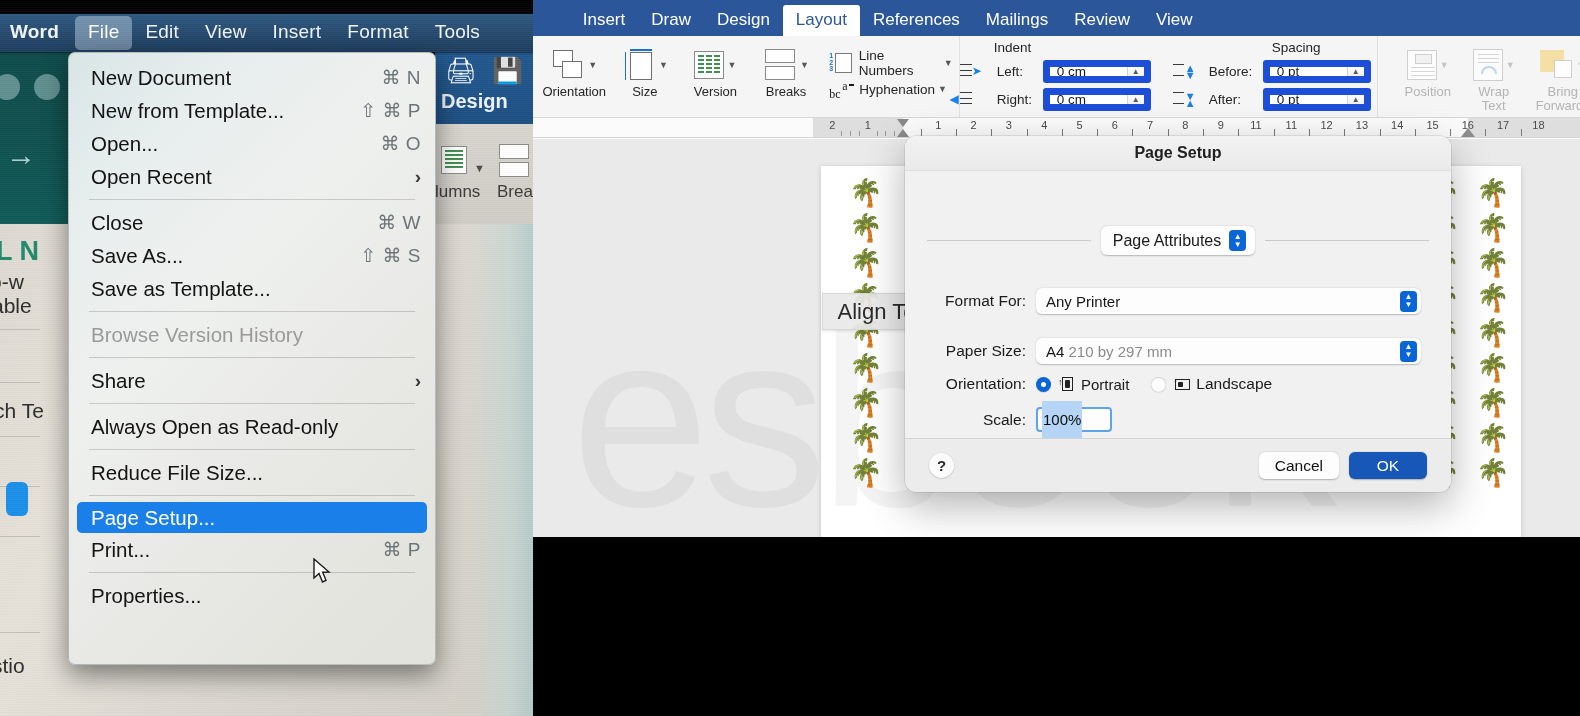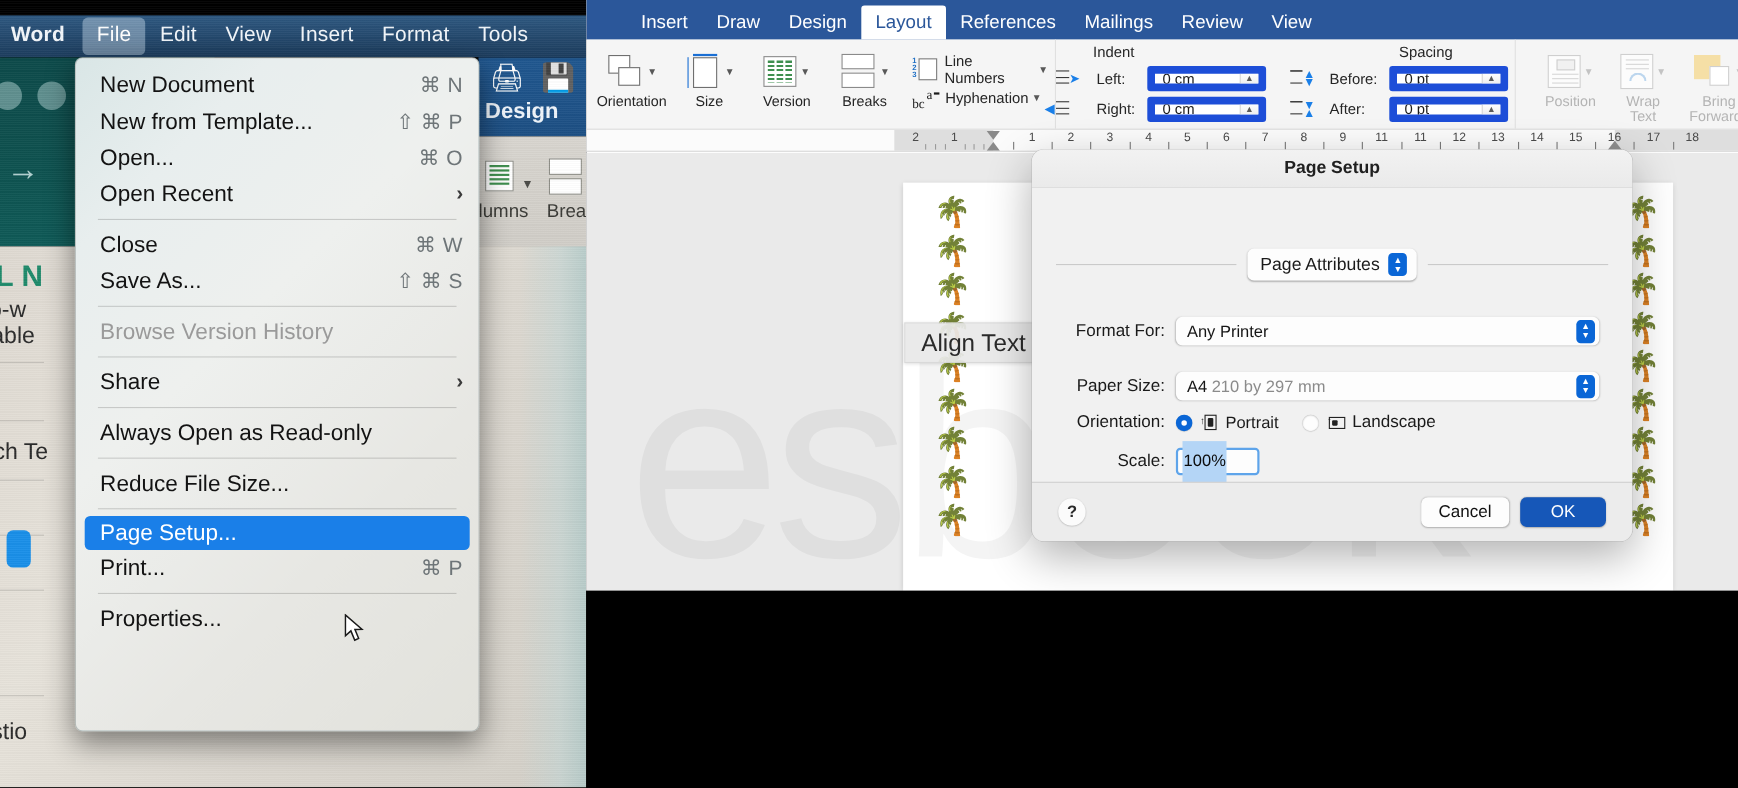--- a/index.html
+++ b/index.html
@@ -288,21 +288,20 @@
     font-size: 22px; color: #2a2a2a;
     box-shadow: 0 1px 3px rgba(0,0,0,.13);
   }
 
   
   #page-setup {
     position: absolute; left: 905px; top: 136px; width: 546px; height: 356px;
     background: #ececec; border-radius: 11px;
     box-shadow: 0 14px 40px rgba(0,0,0,.30), 0 0 0 .5px rgba(0,0,0,.16);
     overflow: hidden;
-    margin-left: 33px;
   }
   #ps-titlebar {
     height: 34px; display: flex; align-items: center; justify-content: center;
     background: linear-gradient(180deg,#f2f2f2,#eaeaea);
     font-size: 16px; font-weight: bold; color: #202020;
   }
   #ps-body {
     position: relative; height: 268px;
     background: rgba(246,246,246,.55);
     border-top: 1px solid rgba(0,0,0,.08);
@@ -456,20 +455,24 @@
 
     <div class="divider"></div>
 
     <div class="row">
       <span>Close</span>
       <span class="sc">⌘ W</span>
     </div>
     <div class="row">
       <span>Save As...</span>
       <span class="sc">⇧ ⌘ S</span>
+    </div>
+    <div class="row">
+      <span>Save as Template...</span>
+      <span class="sc"></span>
     </div>
 
     <div class="divider"></div>
 
     <div class="row dim">
       <span>Browse Version History</span>
     </div>
 
     <div class="divider"></div>
 

